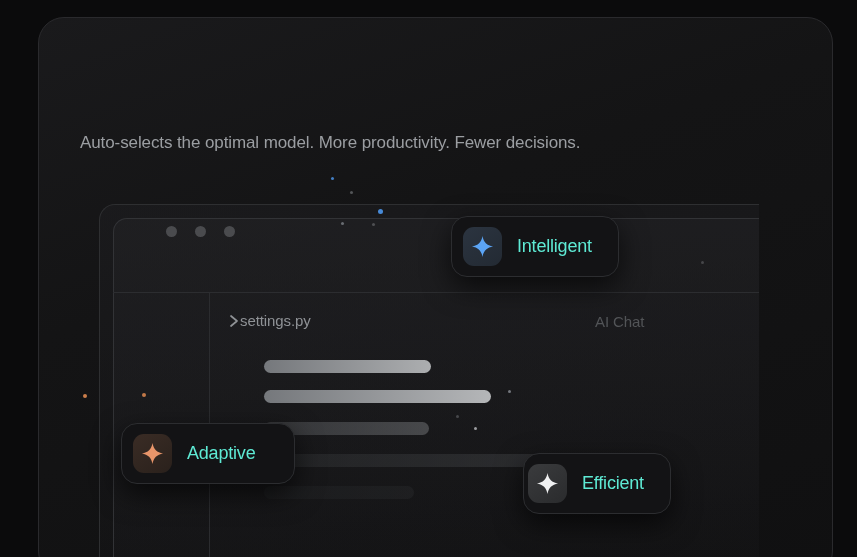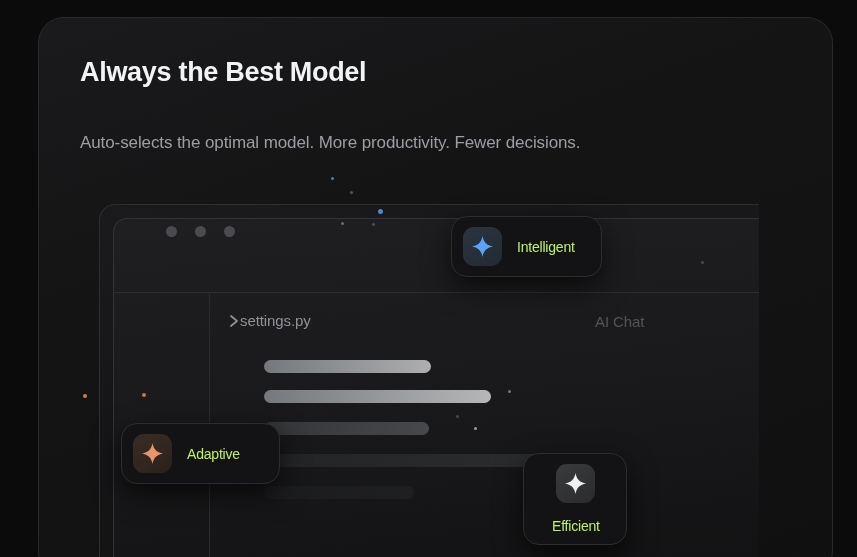--- a/index.html
+++ b/index.html
@@ -181,22 +181,22 @@
     box-shadow: 0 10px 28px rgba(0,0,0,0.65);
   }
   .badge-tile {
     display: flex;
     align-items: center;
     justify-content: center;
     border-radius: 11px;
     flex: 0 0 auto;
   }
   .badge-label {
-    color: #bef264;
-    font-size: 14px;
+    color: #5eead4;
+    font-size: 18px;
     letter-spacing: -0.2px;
     white-space: nowrap;
   }
 
   #badge-intelligent {
     left: 412px;
     top: 198px;
     padding: 10px 26px 10px 11px;
     gap: 15px;
   }
@@ -212,37 +212,35 @@
     gap: 15px;
   }
   #badge-adaptive .badge-tile {
     width: 39px; height: 39px;
     background: linear-gradient(145deg, #3a2c25, #2a211c);
   }
 
   #badge-efficient {
     left: 484px;
     top: 435px;
-    padding: 10px 26px 10px 28px;
+    padding: 10px 26px 10px 4px;
     gap: 15px;
-    flex-direction: column;
   }
   #badge-efficient .badge-tile {
     width: 39px; height: 39px;
     background: linear-gradient(145deg, #3a3b3d, #2a2b2d);
   }
 </style>
 </head>
 <body>
 
 <div id="stage">
 
   <section id="feature-card">
 
-    <h1 id="card-heading">Always the Best Model</h1>
 
     <p id="card-subheading">Auto-selects the optimal model. More productivity. Fewer decisions.</p>
 
     <div id="editor-mockup">
 
       <div class="frame-outer"></div>
       <div class="frame-inner"></div>
 
       <div class="titlebar"></div>
 

